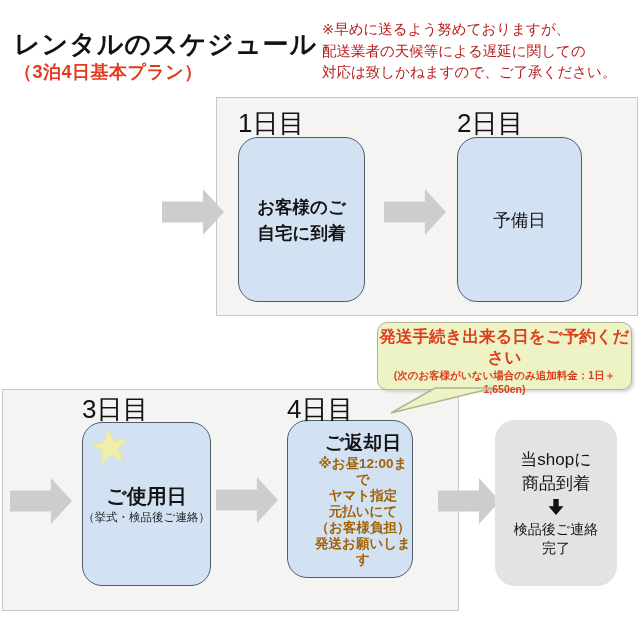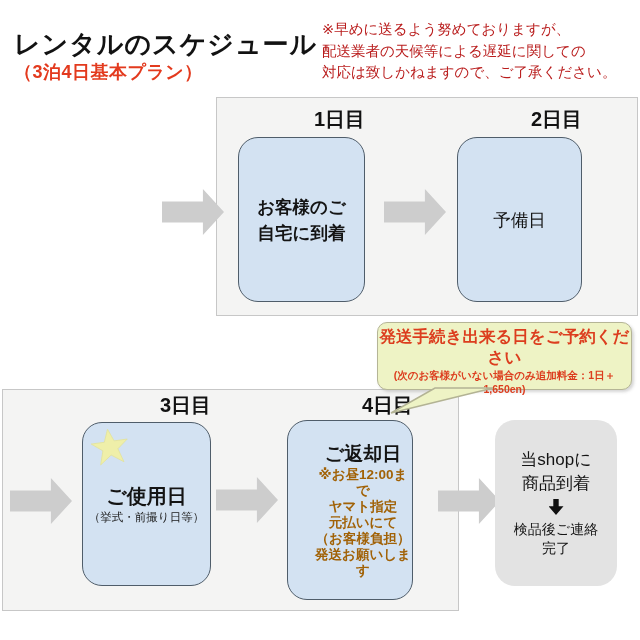--- a/index.html
+++ b/index.html
@@ -12,35 +12,35 @@
   .pre{white-space:pre-line;}
 
   .page-title{left:14px;top:27px;font-size:26px;font-weight:600;letter-spacing:1px;color:#121212;}
   .page-subtitle{left:14px;top:60px;font-size:18px;font-weight:bold;color:#e33a1e;letter-spacing:0.5px;}
   .ship-note{left:322px;top:19px;font-size:14.5px;line-height:21.5px;color:#b91c1c;}
 
   .panel{background:#f4f4f3;border:1px solid #c7c7c7;z-index:1;}
   .panel-1{left:216px;top:97px;width:420px;height:217px;}
   .panel-2{left:2px;top:389px;width:455px;height:220px;}
 
-  .day-label{font-size:20px;font-weight:700;text-align:right;color:#121212;z-index:3;}
+  .day-label{font-size:26px;font-weight:400;text-align:left;color:#121212;z-index:3;}
   .lbl-d1{left:238px;top:106px;width:127px;}
   .lbl-d2{left:457px;top:106px;width:125px;}
   .lbl-d3{left:82px;top:392px;width:129px;}
   .lbl-d4{left:287px;top:392px;width:126px;}
 
   .blue-box{
     background:#d3e2f2;border:1.6px solid #4f5d6a;border-radius:20px;z-index:2;
     display:flex;flex-direction:column;align-items:center;justify-content:center;
     text-align:center;box-sizing:border-box;
   }
   .box-d1{left:238px;top:137px;width:127px;height:165px;font-size:17.5px;line-height:26px;font-weight:bold;}
   .box-d2{left:457px;top:137px;width:125px;height:165px;font-size:17.5px;}
   .box-d3{left:82px;top:422px;width:129px;height:164px;}
-  .box-d4{left:287px;top:420px;width:126px;height:180px;padding-left:26px;}
+  .box-d4{left:287px;top:420px;width:126px;height:158px;padding-left:26px;}
 
   .gray-box{
     background:#e3e3e3;border-radius:20px;z-index:2;
     display:flex;flex-direction:column;align-items:center;justify-content:center;
     text-align:center;box-sizing:border-box;
   }
   .box-ship{left:27px;top:135px;width:126px;height:170px;font-size:17.5px;line-height:26px;}
   .box-arrival{left:495px;top:420px;width:122px;height:166px;}
   .arrival-main{font-size:17px;line-height:24px;}
   .arrival-sub{font-size:14px;line-height:19px;margin-top:2px;}
@@ -118,21 +118,21 @@
   <div class="abs arrow-right ar-c"></div>
   <div class="abs arrow-right ar-d"></div>
   <div class="abs arrow-right ar-e"></div>
 
   <div class="abs day-label lbl-d3">3日目</div>
   <div class="abs blue-box box-d3">
     <svg class="abs star-wrap" width="38" height="36" viewBox="0 0 100 95">
       <polygon points="50,0 63,33 98,33 70,55 81,91 50,69 19,91 30,55 2,33 37,33" fill="#efefa9" stroke="#e2e29b" stroke-width="2"></polygon>
     </svg>
     <div class="use-title">ご使用日</div>
-    <div class="use-sub">（挙式・前撮り日等）</div>
+    <div class="use-sub">（挙式・検品後ご連絡）</div>
   </div>
 
   <div class="abs day-label lbl-d4">4日目</div>
   <div class="abs blue-box box-d4">
     <div class="return-title">ご返却日</div>
     <div class="return-note pre">※お昼12:00まで
 ヤマト指定
 元払いにて
 （お客様負担）
 発送お願いします</div>

